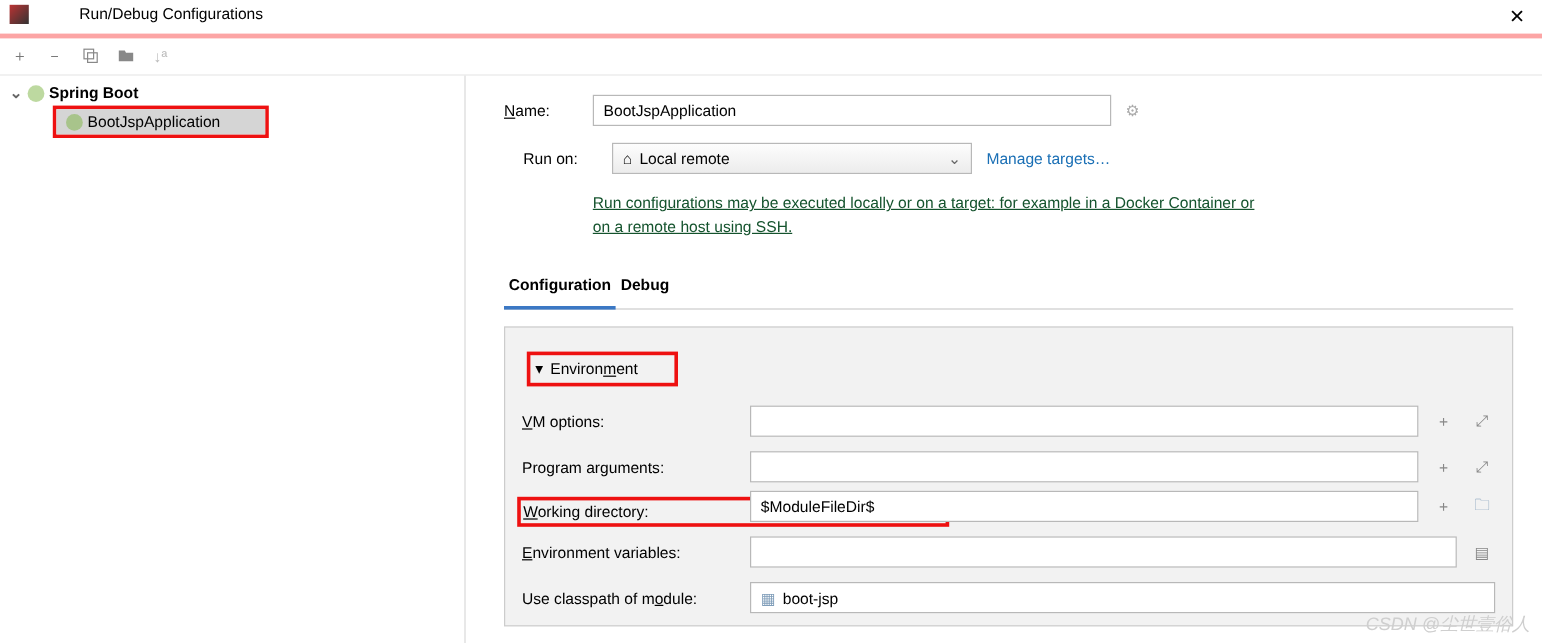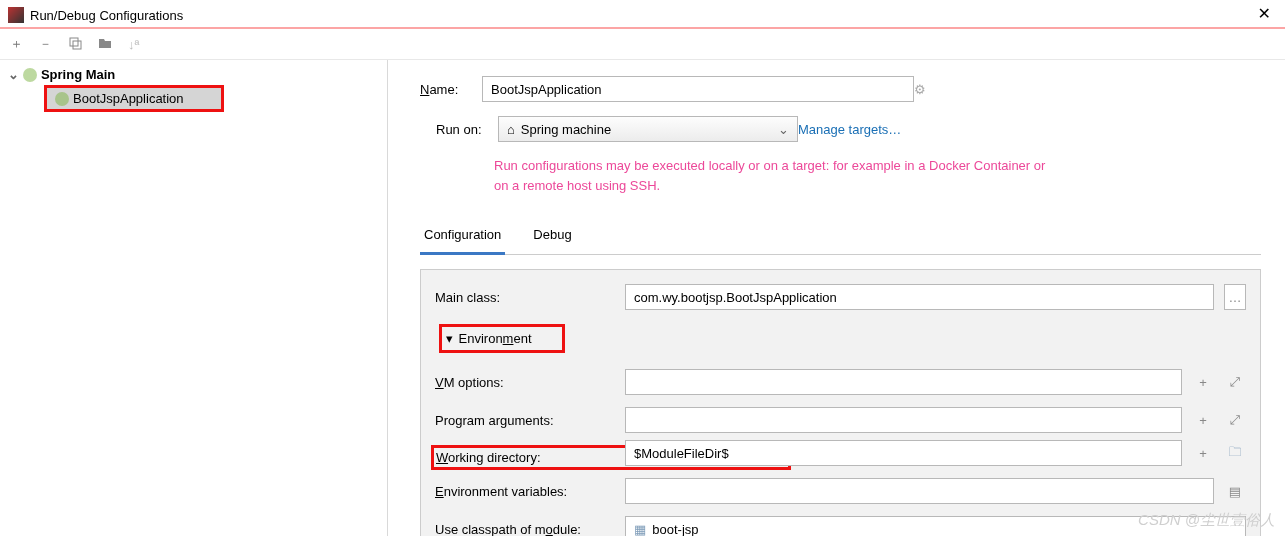--- a/index.html
+++ b/index.html
@@ -1,44 +1,44 @@
 <!DOCTYPE html>
 <html><head>
   <meta charset="utf-8">
   <style>
     * { box-sizing: border-box; margin: 0; padding: 0; }
     body { font-family: "Segoe UI", Arial, sans-serif; font-size: 13px; color: #000; background: #fff; width: 1285px; height: 536px; overflow: hidden; position: relative; }
-    .titlebar { display: flex; align-items: flex-end; padding: 4px 8px; border-bottom: 2px solid #fca5a5; }
+    .titlebar { display: flex; align-items: flex-start; padding: 4px 8px; border-bottom: 4px solid #fca5a5; gap: 36px; }
     .titlebar .title-icon { width: 16px; height: 16px; background: linear-gradient(135deg,#b33,#333); margin-right: 6px; }
     .titlebar .title { flex: 1; }
     .titlebar .close { font-size: 16px; padding: 0 6px; }
     .toolbar { display: flex; align-items: center; gap: 16px; padding: 6px 10px; color: #777; border-bottom: 1px solid #e8e8e8; }
     .toolbar svg, .toolbar span.icon { width: 14px; height: 14px; display: inline-block; }
     .main { display: flex; height: calc(100% - 60px); }
     .sidebar { width: 388px; border-right: 1px solid #d9d9d9; padding-top: 4px; }
     .tree-node { display: flex; align-items: center; padding: 3px 8px; }
     .tree-node.root { font-weight: bold; }
     .tree-node.child { padding-left: 48px; background: #d5d5d5; }
     .tree-arrow { margin-right: 4px; color: #666; }
     .leaf-icon { width: 14px; height: 14px; margin-right: 4px; display: inline-block; position: relative; }
     .leaf-icon::before { content:""; position:absolute; inset:0; border-radius:50%; background:#7cb342; opacity:.5;}
     .highlight-box { border: 3px solid #e11; }
     .content { flex: 1; padding: 16px 24px 0 32px; overflow: auto; }
-    .row { display: flex; align-items: center; margin-bottom: 14px; }
+    .row { display: flex; align-items: center; margin-bottom: 14px; gap: 12px; }
     .row .label { width: 62px; }
     .row.run-on .label { width: 62px; margin-left: 16px; }
     input[type=text], .select-like, .field { border: 1px solid #b8b8b8; background: #fff; height: 26px; padding: 0 8px; font: inherit; }
     .name-input { width: 432px; }
     .chk { display: flex; align-items: center; gap: 6px; margin-left: 18px; }
     .chk .box { width: 15px; height: 15px; border: 1px solid #555; }
     .select-like { width: 300px; display: flex; align-items: center; gap: 6px; background: linear-gradient(#fdfdfd,#ececec); }
     .select-like .chev { margin-left: auto; color: #666; }
     .link { color: #1a6fb5; }
-    .hint { color: #ec4899; margin-left: 74px; max-width: 560px; line-height: 1.5; margin-bottom: 24px; }
-    .tabs { display: flex; border-bottom: 1px solid #ccc; gap: 24px; margin-bottom: 14px; }
+    .hint { color: #14532d; margin-left: 74px; max-width: 560px; line-height: 1.5; margin-bottom: 24px; text-decoration: underline; }
+    .tabs { display: flex; border-bottom: 1px solid #ccc; margin-bottom: 14px; font-weight: bold; }
     .tab { padding: 8px 4px 10px; cursor: default; }
     .tab.active { color: #000; border-bottom: 3px solid #3b78c4; margin-bottom: -1px; }
     .panel { border: 1px solid #ccc; padding: 14px 14px 10px; background: #f2f2f2; }
     .panel .form-row { display: flex; align-items: center; margin-bottom: 12px; gap: 10px; }
     .panel .form-label { width: 180px; }
     .panel .field { flex: 1; }
     .panel .field.white { background: #fff; }
     .iconbtn { width: 22px; height: 26px; display: inline-flex; align-items:center; justify-content:center; color:#888; }
     .section-hdr { display: flex; align-items: center; gap: 6px; padding: 2px 4px; margin: 4px 0 14px; }
     .hl-env { border: 3px solid #e11; display: inline-flex; padding: 4px 30px 4px 4px; }
@@ -68,60 +68,55 @@
         <path d="M1 3h5l1 2h6v7H1z" fill="#888"></path>
       </svg></span>
   <span style="opacity:.5">↓ª</span>
 </div>
 
 <div class="main">
   <div class="sidebar">
     <div class="tree-node root">
       <span class="tree-arrow">⌄</span>
       <span class="leaf-icon"></span>
-      <span>Spring Main</span>
+      <span>Spring Boot</span>
     </div>
     <div class="highlight-box" style="margin-left:44px; width:180px;">
       <div class="tree-node child" style="padding-left:8px">
         <span class="leaf-icon"></span>
         <span>BootJspApplication</span>
       </div>
     </div>
   </div>
 
   <div class="content">
     <div class="row">
       <span class="label"><u class="acc">N</u>ame:</span>
       <input type="text" class="name-input" value="BootJspApplication" style="">
       <span class="gear">⚙</span>
     </div>
 
     <div class="row run-on">
       <span class="label">Run on:</span>
       <div class="select-like">
         <span>⌂</span>
-        <span>Spring machine</span>
+        <span>Local remote</span>
         <span class="chev">⌄</span>
       </div>
       <a class="link">Manage targets…</a>
     </div>
 
     <div class="hint">Run configurations may be executed locally or on a target: for example in a Docker Container or on a remote host using SSH.</div>
 
     <div class="tabs">
       <div class="tab active">Configuration</div>
       <div class="tab">Debug</div>
     </div>
 
     <div class="panel">
-      <div class="form-row">
-        <span class="form-label">Main class:</span>
-        <input type="text" class="field white" value="com.wy.bootjsp.BootJspApplication" style="">
-        <span class="iconbtn" style="border:1px solid #b8b8b8;background:#fff">…</span>
-      </div>
 
       <div class="section-hdr">
         <div class="hl-env">
           <span style="margin-right:6px">▾</span>
           <span>Environ<u class="acc">m</u>ent</span>
         </div>
       </div>
 
       <div class="form-row">
         <span class="form-label"><u class="acc">V</u>M options:</span>

